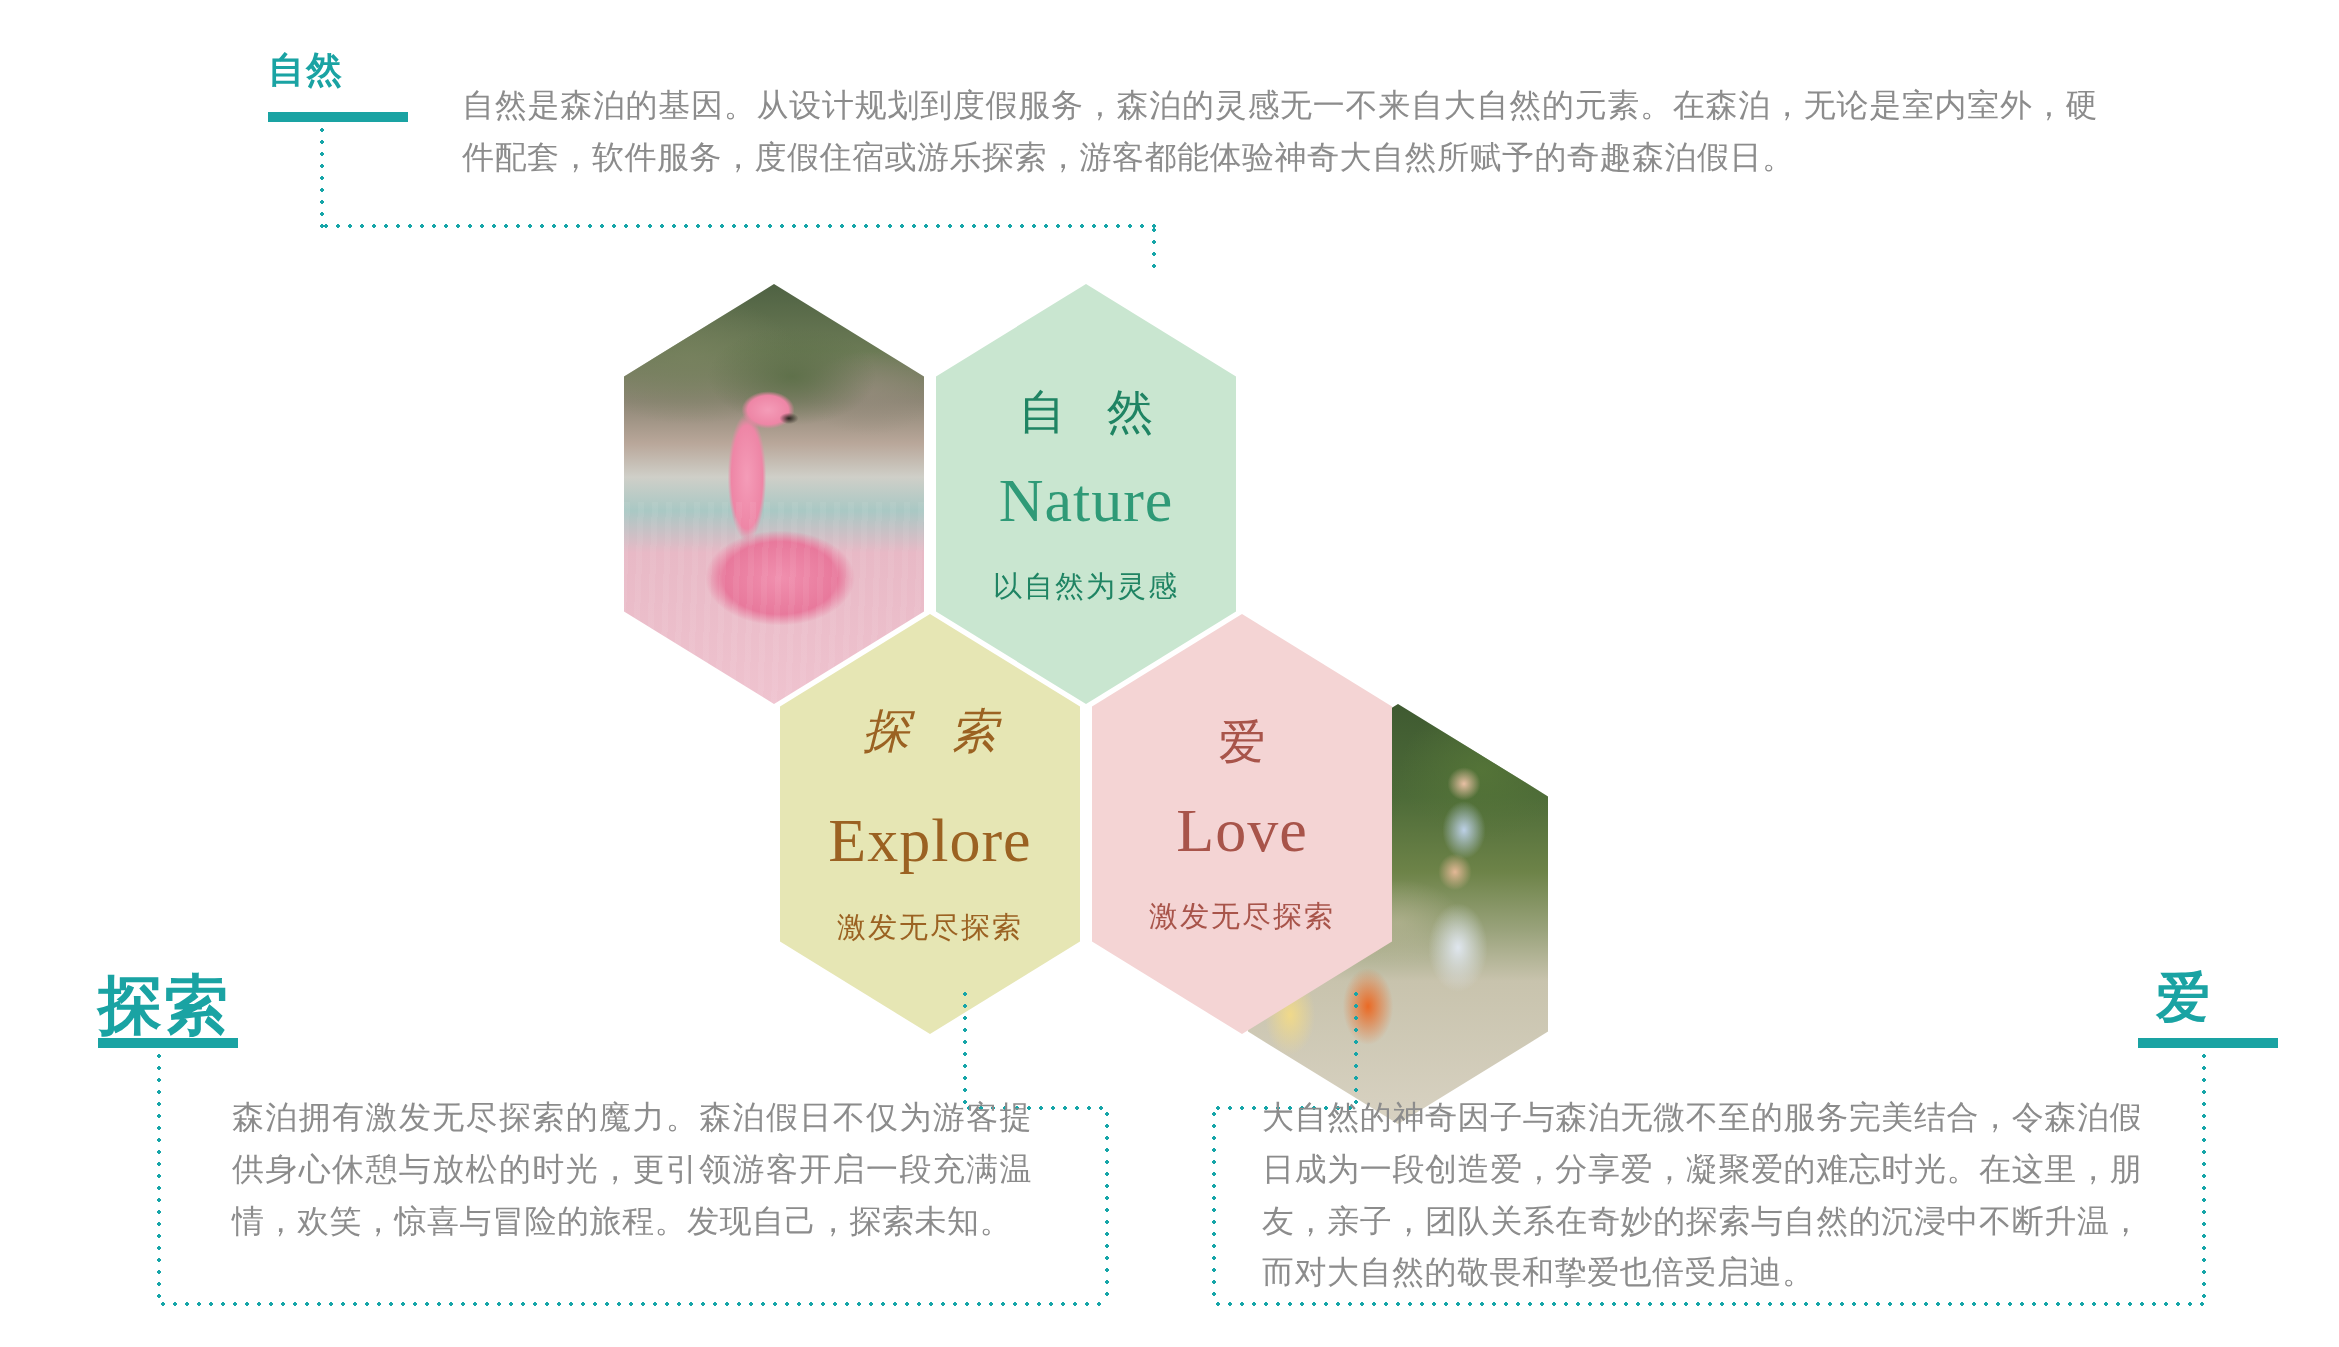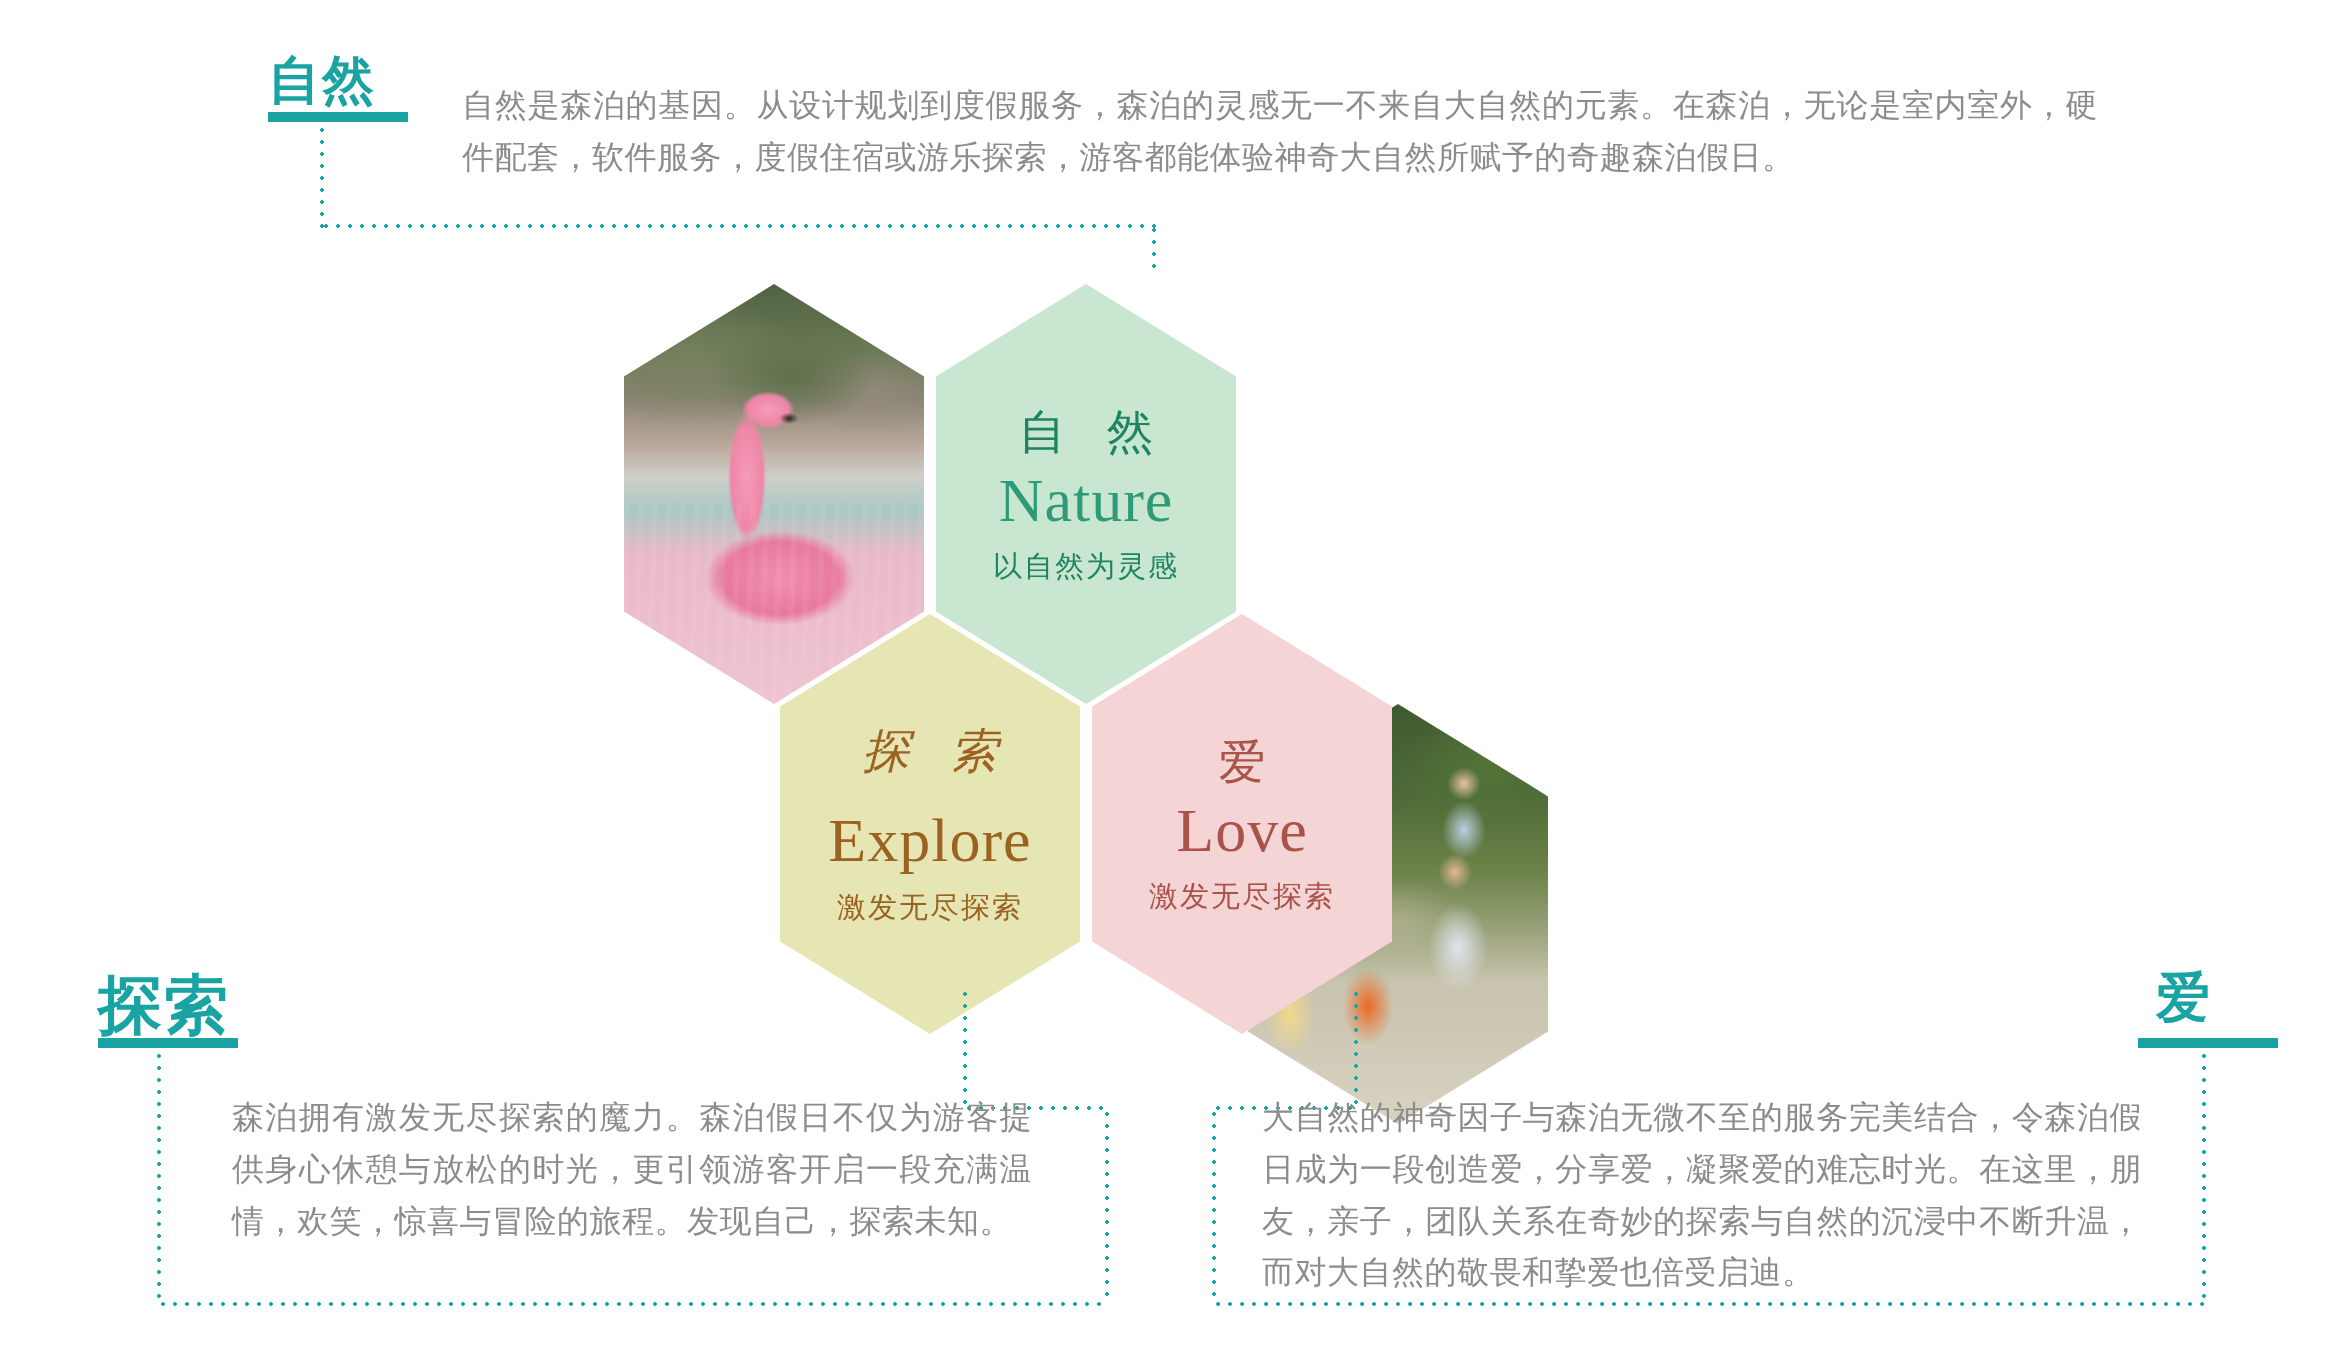--- a/index.html
+++ b/index.html
@@ -56,21 +56,21 @@
   .hex {
     position: absolute;
     width: 300px;
     height: 420px;
     clip-path: polygon(50% 0%, 100% 22%, 100% 78%, 50% 100%, 0% 78%, 0% 22%);
     overflow: hidden;
   }
   .hex-inner {
     width: 100%; height: 100%;
     display: flex; flex-direction: column;
-    align-items: center; justify-content: center;
+    align-items: center; justify-content: center; gap: 20px;
   }
   .hex-cn {
     font-size: 47px;
     letter-spacing: 14px;
     text-indent: 14px;
     margin-bottom: 4px;
     font-weight: 400;
   }
   .hex-en {
     font-family: "Liberation Serif", "DejaVu Serif", serif;
@@ -88,21 +88,21 @@
 
   
   .photo { position: relative; }
   .photo .layer { position: absolute; inset: 0; }
 </style>
 </head>
 <body>
 
 <div id="root">
 
-  <div class="sec-label" style="left:268px; top:46px; font-size:52px;text-align:right;">自然</div>
+  <div class="sec-label" style="left:268px; top:46px; font-size:36px;text-align:right;">自然</div>
   <div class="sec-rule" style="left:268px; top:112px; width:140px;"></div>
 
   <div class="para" style="left:462px; top:80px; width:1636px; font-size:32px;">自然是森泊的基因。从设计规划到度假服务，森泊的灵感无一不来自大自然的元素。在森泊，无论是室内室外，硬件配套，软件服务，度假住宿或游乐探索，游客都能体验神奇大自然所赋予的奇趣森泊假日。</div>
 
   <div class="dot-v" style="left:320px; top:124px; height:104px;"></div>
   <div class="dot-h" style="left:320px; top:224px; width:836px;"></div>
   <div class="dot-v" style="left:1152px; top:224px; height:52px;"></div>
 
   <div class="hex photo" style="left:624px; top:284px;">
     <div class="layer" style="background:

